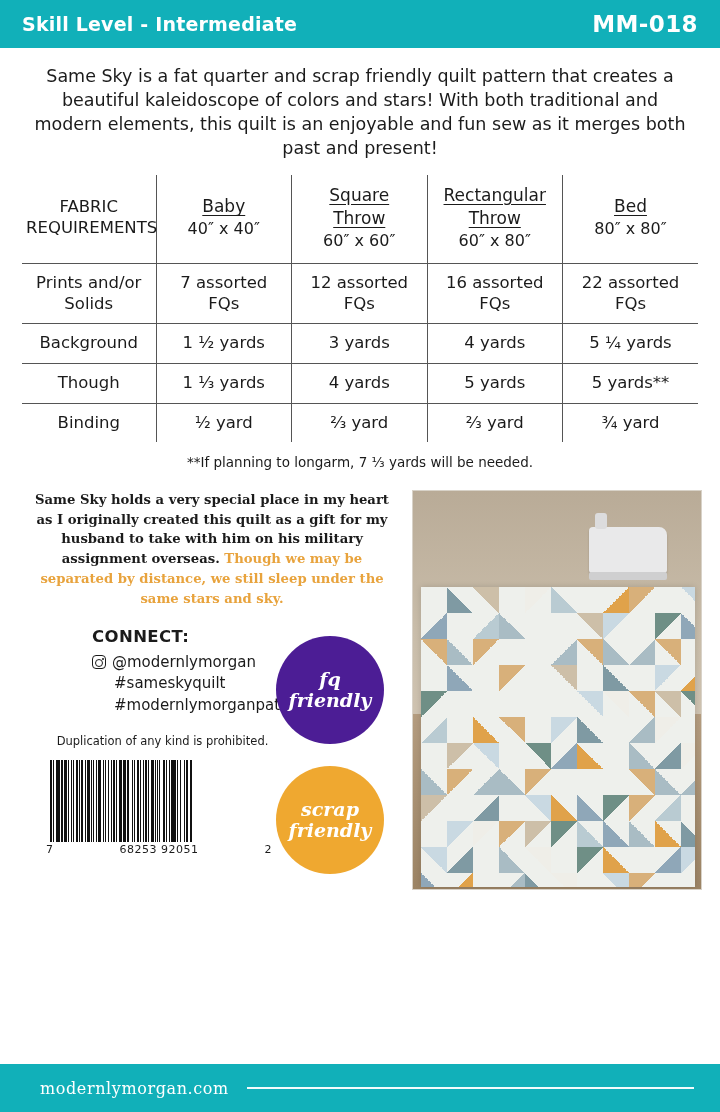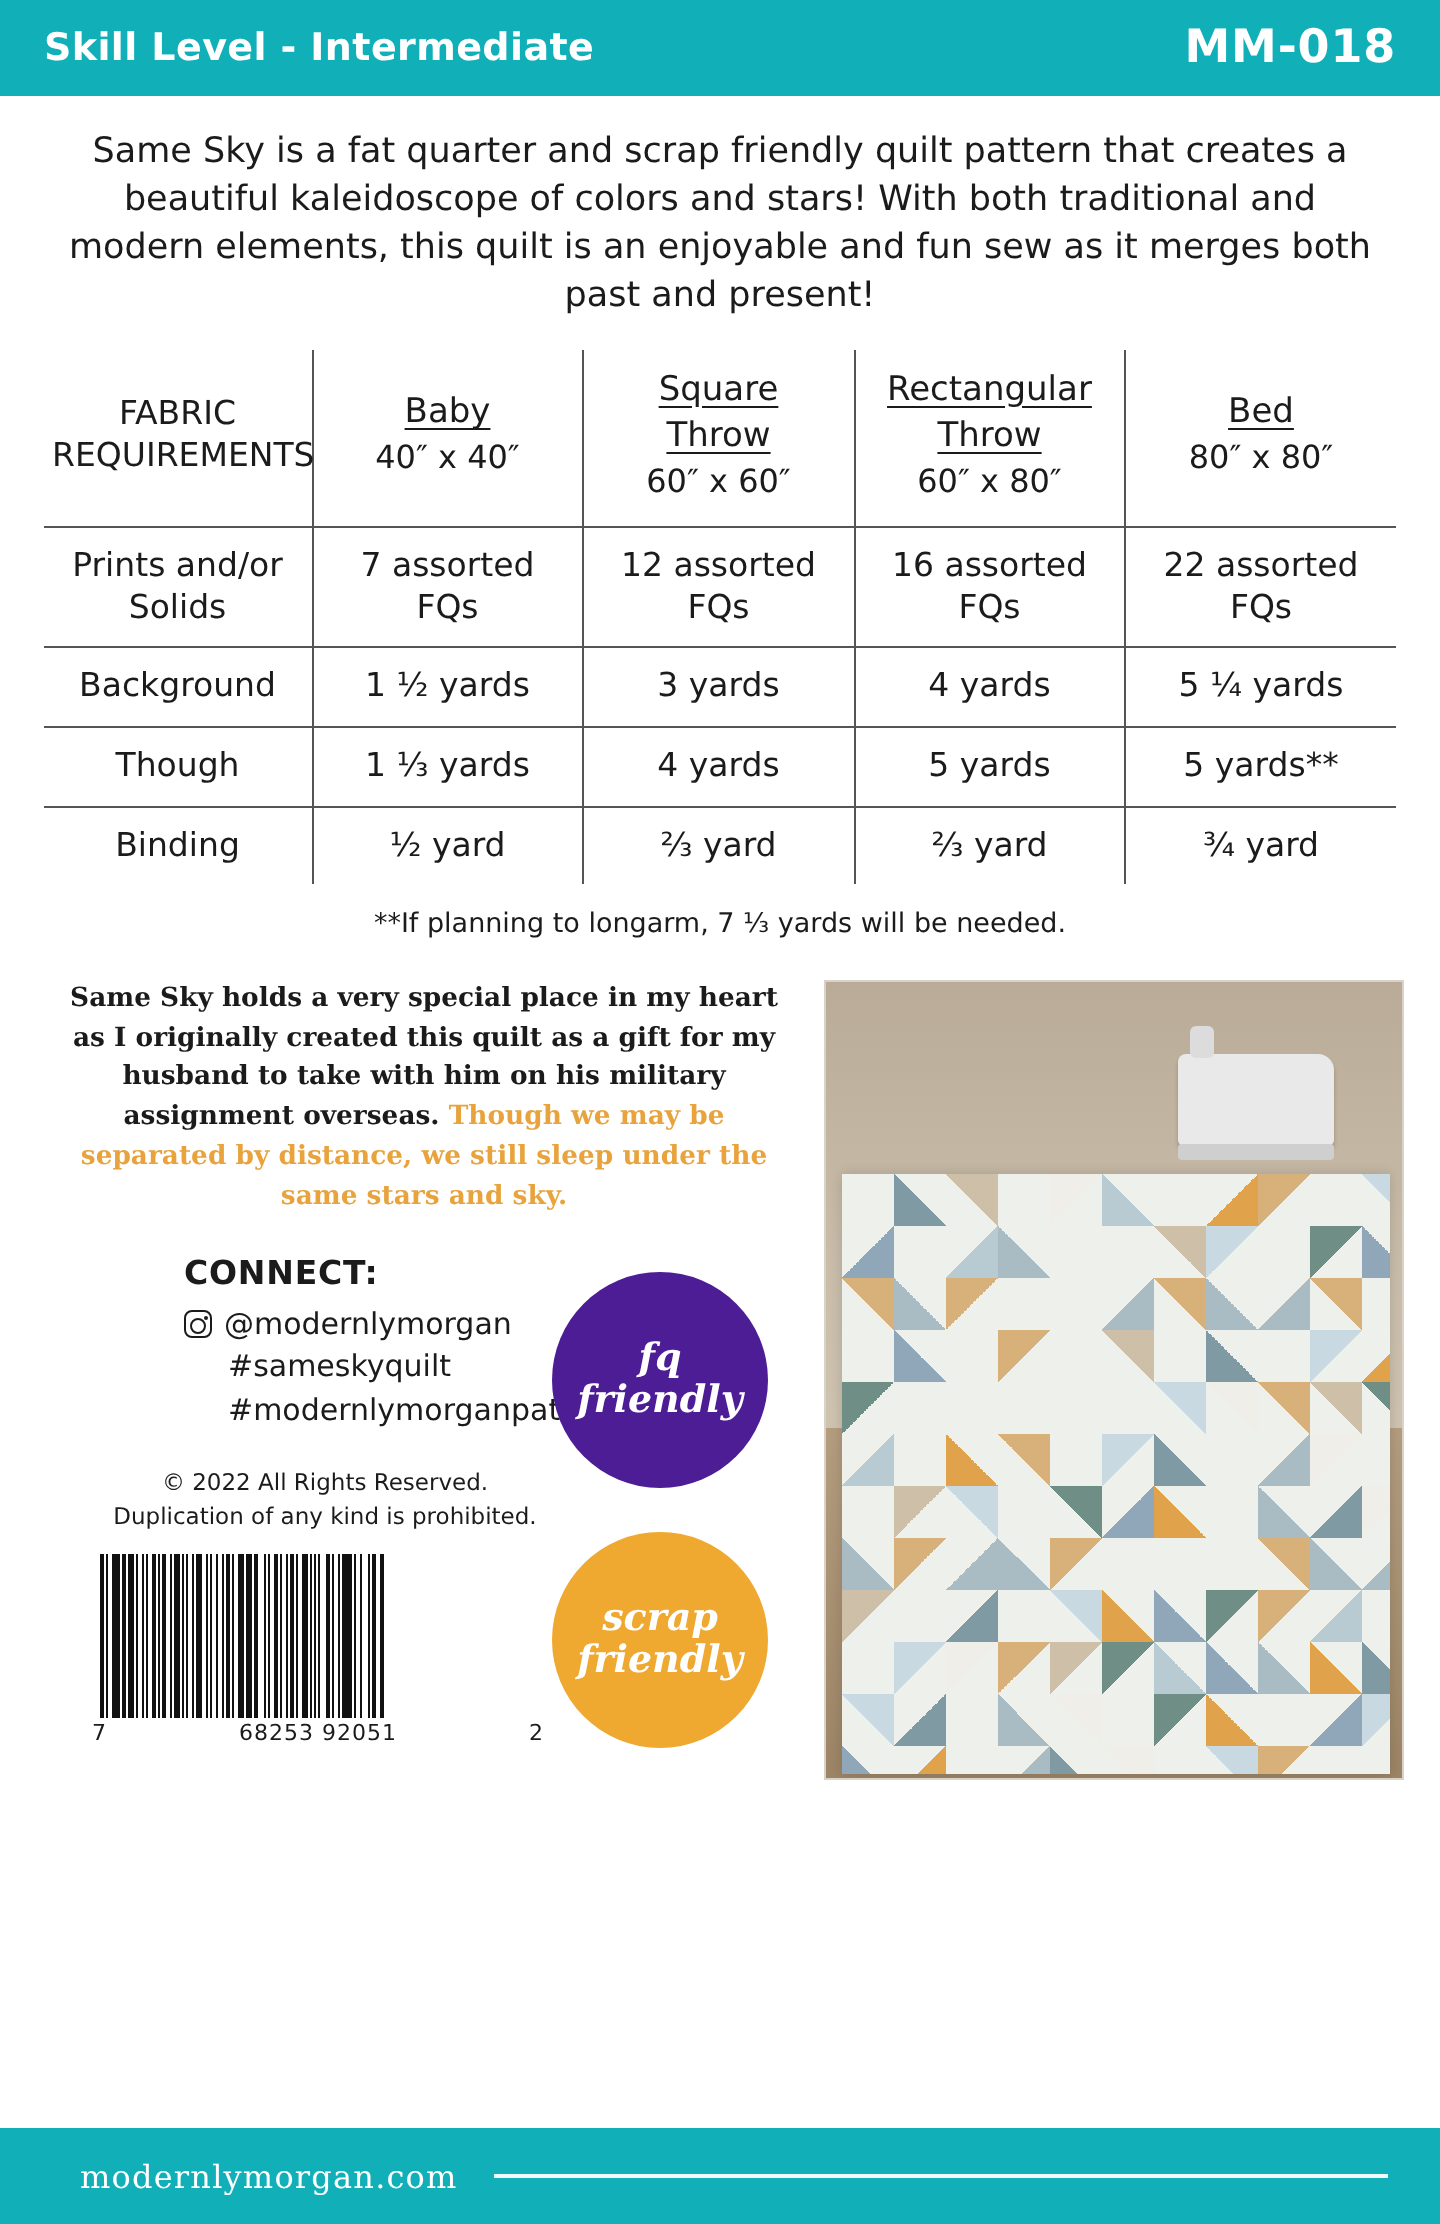--- a/index.html
+++ b/index.html
@@ -428,21 +428,20 @@
         <div class="connect-title">CONNECT:</div>
         <div class="connect-line">
           <span class="ig-icon"></span>
           <span>@modernlymorgan</span>
         </div>
         <div class="connect-line hash-line">#sameskyquilt</div>
         <div class="connect-line hash-line">#modernlymorganpatterns</div>
       </div>
 
       <div class="copyright">
-        <div>© 2022  All Rights Reserved.</div>
         <div>Duplication of any kind is prohibited.</div>
       </div>
 
       <div class="barcode-wrap">
         <div class="barcode" id="barcode">
             <i style="width: 1.9px; background: rgb(17, 17, 17); height: 100%;"></i>
             <i style="width: 0.95px; background: transparent; height: 100%;"></i>
             <i style="width: 0.95px; background: rgb(17, 17, 17); height: 100%;"></i>
             <i style="width: 1.9px; background: transparent; height: 100%;"></i>
             <i style="width: 2.85px; background: rgb(17, 17, 17); height: 100%;"></i>

